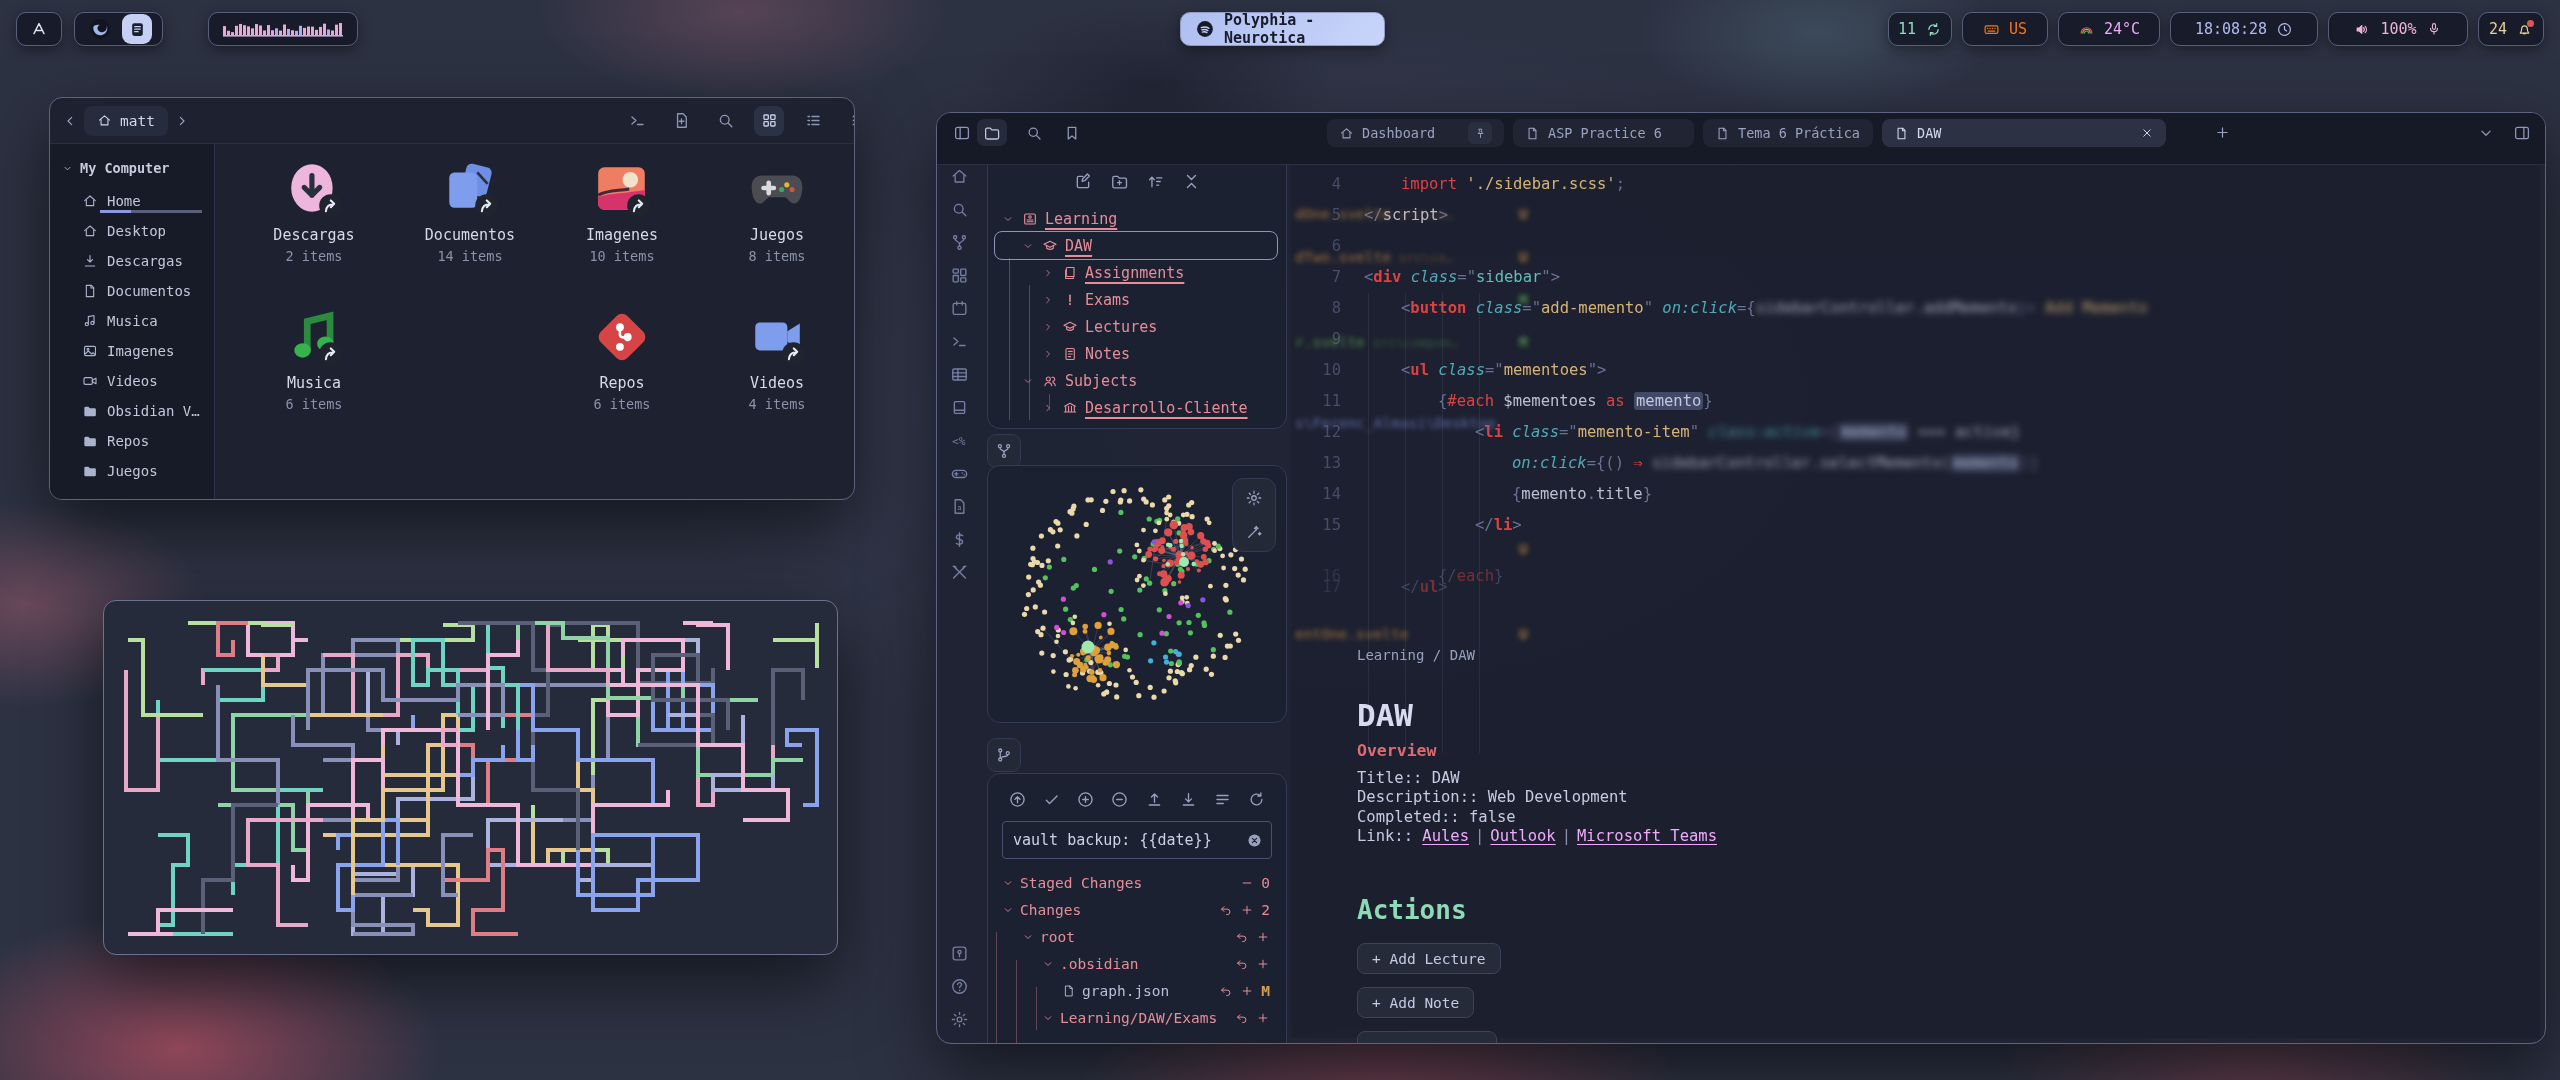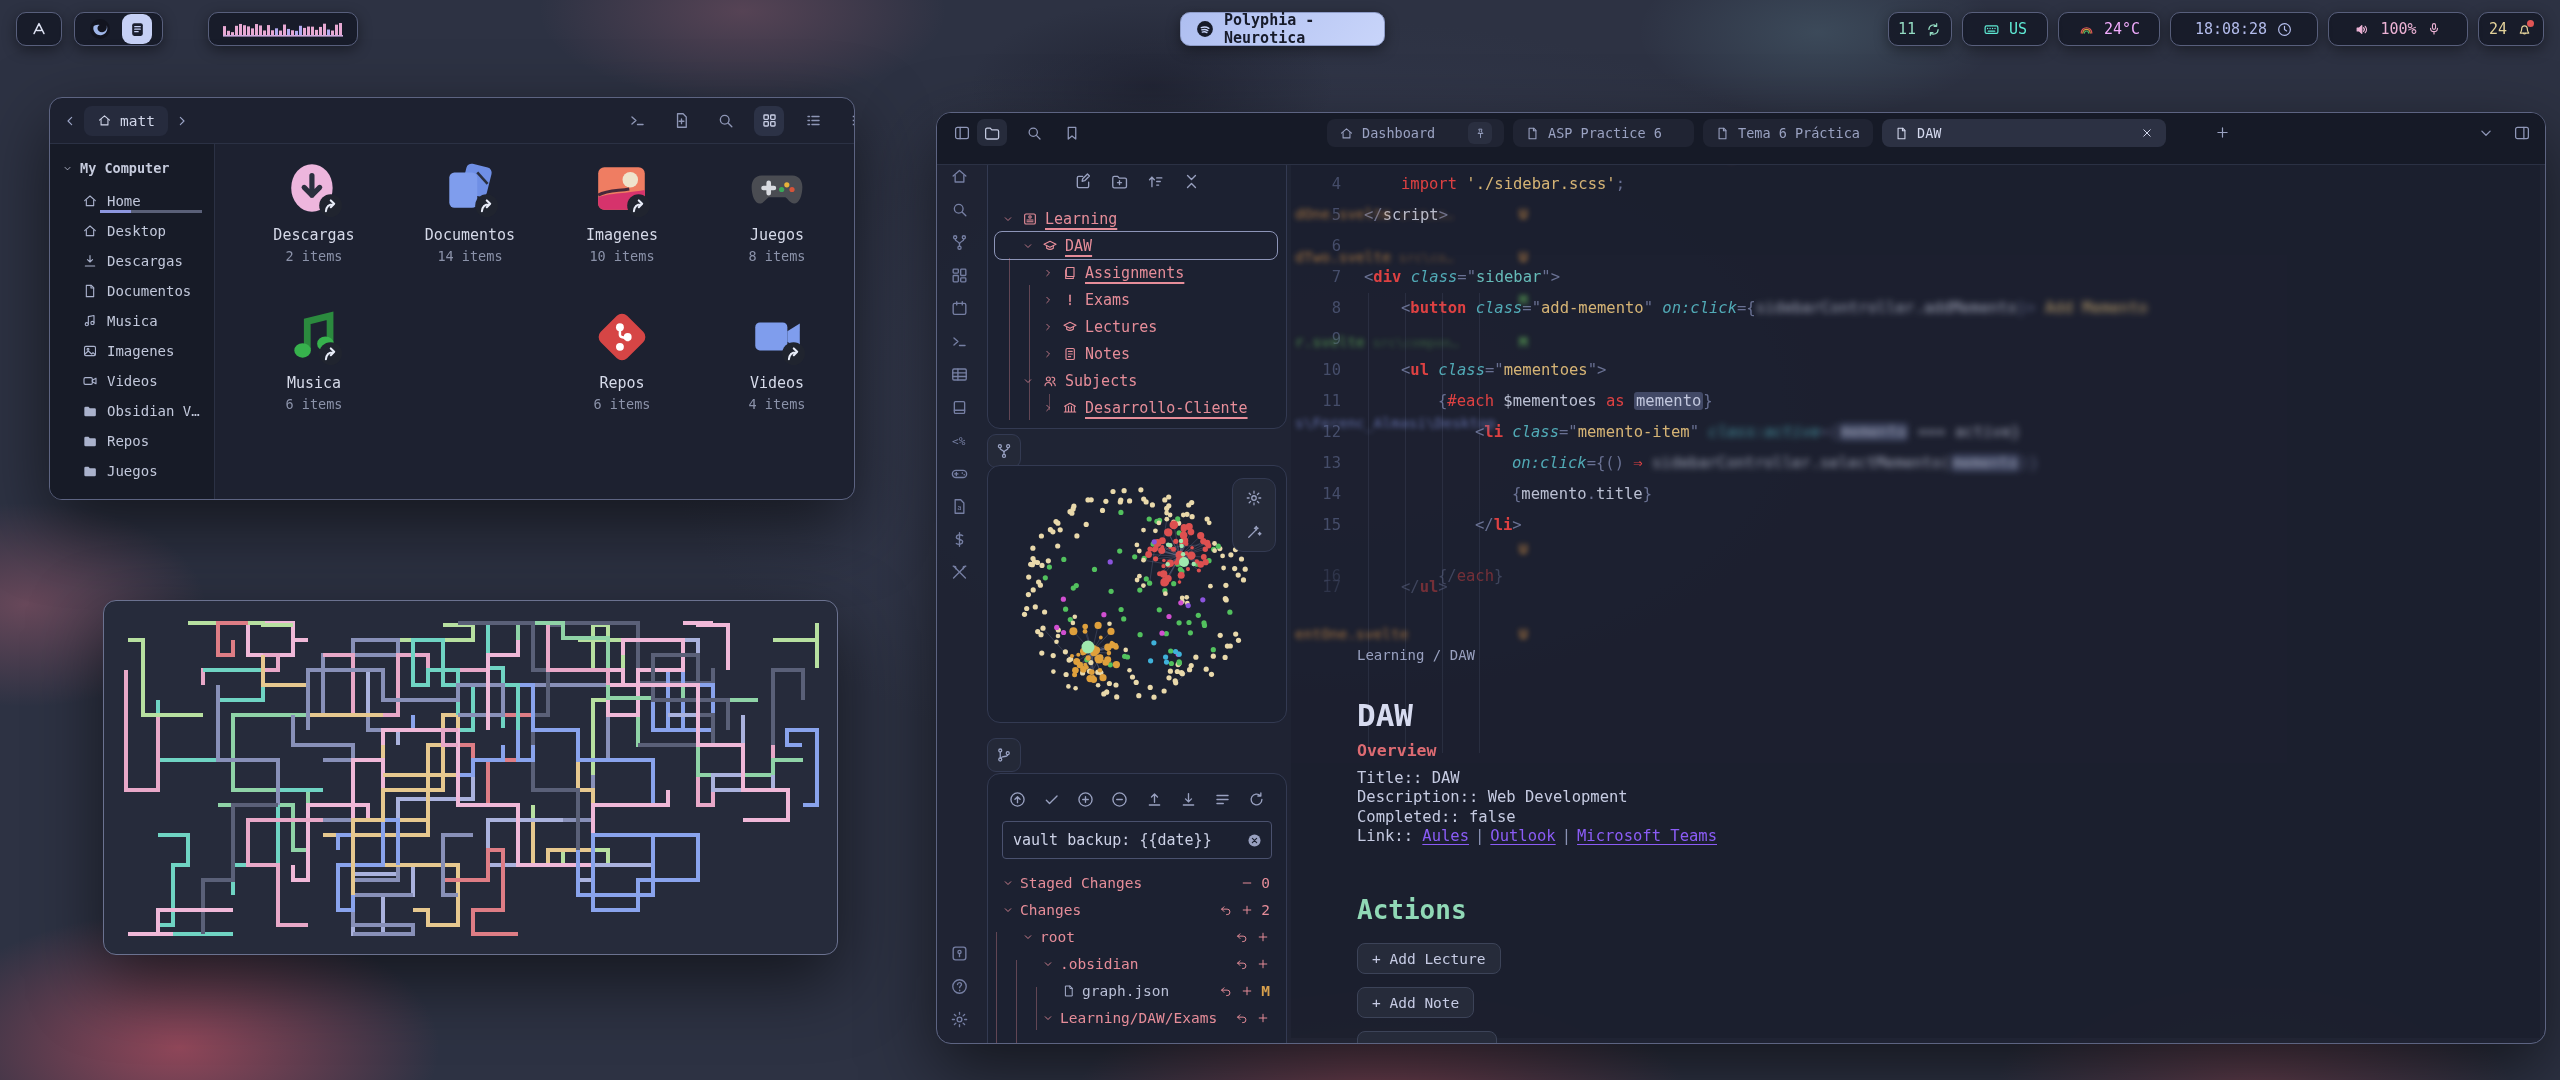--- a/index.html
+++ b/index.html
@@ -100,21 +100,21 @@
   .tab .pinbox { display:flex; align-items:center; justify-content:center; width:24px; height:22px; background:#2a2f40; border-radius:6px; margin-left:6px; }
   .newtab { margin-left:24px; display:flex; align-items:center; color:#9aa2c2; }
   .strip-right { position:absolute; right:14px; top:6px; display:flex; gap:18px; align-items:center; height:28px; color:#8f97b8; }
   
   .note { position:absolute; z-index:2; left:420px; top:534px; width:600px; height:398px; }
   .note > div { position:absolute; }
   .nb { top:0; font-size:14px; color:#99a1c0; }
   .nt { top:50px; font-size:31px; font-weight:bold; color:#d7dbf0; }
   .nov { top:94px; font-size:16.5px; font-weight:bold; color:#dd6b72; }
   .nf { font-size:15.5px; color:#c6cbe2; }
-  .nf a { color:#8b5cf6; text-decoration:underline; text-underline-offset:3px; }
+  .nf a { color:#f0abfc; text-decoration:underline; text-underline-offset:3px; }
   .nf .sep { color:#8a92b4; padding:0 6px; }
   .na { top:248px; font-size:26px; font-weight:bold; color:#90d9b6; }
   .nbtn { display:inline-flex; align-items:center; height:31px; padding:0 14px; background:#262b3a; border:1px solid #3c4358; border-radius:8px; color:#c6cbe4; font-size:14.5px; }
 </style>
 </head>
 <body>
 
 <div class="pill sq-btn" style="left:16px">
     <span>
       <svg width="20" height="20" viewBox="0 0 24 24" fill="none" stroke="currentColor" stroke-width="1.7" stroke-linecap="round" stroke-linejoin="round">
@@ -222,21 +222,21 @@
     <div class="pill" style="left: 2058px; width: 102px; justify-content: center; color: #f0abfc;">
       <span>
         <svg width="17" height="17" viewBox="0 0 24 24" fill="none" stroke="currentColor" stroke-width="1.7" stroke-linecap="round" stroke-linejoin="round">
           <path d="M4.5 17a7.5 7.5 0 0 1 15 0" stroke="#e05555"></path>
           <path d="M6.8 17a5.2 5.2 0 0 1 10.4 0" stroke="#e0a040"></path>
           <path d="M9.1 17a2.9 2.9 0 0 1 5.8 0" stroke="#48b868"></path>
         </svg>
       </span>
       <span>24°C</span>
     </div>
-    <div class="pill" style="left: 1962px; width: 86px; justify-content: center; color: #5eead4;">
+    <div class="pill" style="left: 1962px; width: 86px; justify-content: center; color: #f97316;">
       <span>
         <svg width="17" height="17" viewBox="0 0 24 24" fill="none" stroke="currentColor" stroke-width="1.7" stroke-linecap="round" stroke-linejoin="round">
           <rect x="3" y="7" width="18" height="10.5" rx="2"></rect>
           <path d="M6.5 10.7h.01M10 10.7h.01M13.5 10.7h.01M17 10.7h.01M7.5 14.3h9" stroke-linecap="round" stroke-width="2"></path>
         </svg>
       </span>
       <span>US</span>
     </div>
     <div class="pill" style="left: 1888px; width: 64px; justify-content: center; color: rgb(147, 220, 194);">
       <span>11</span>

